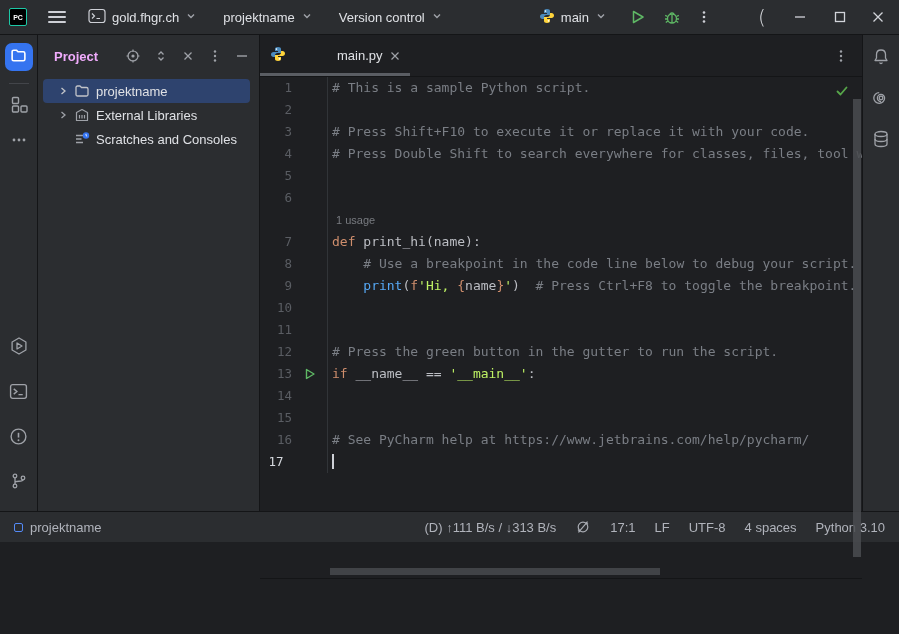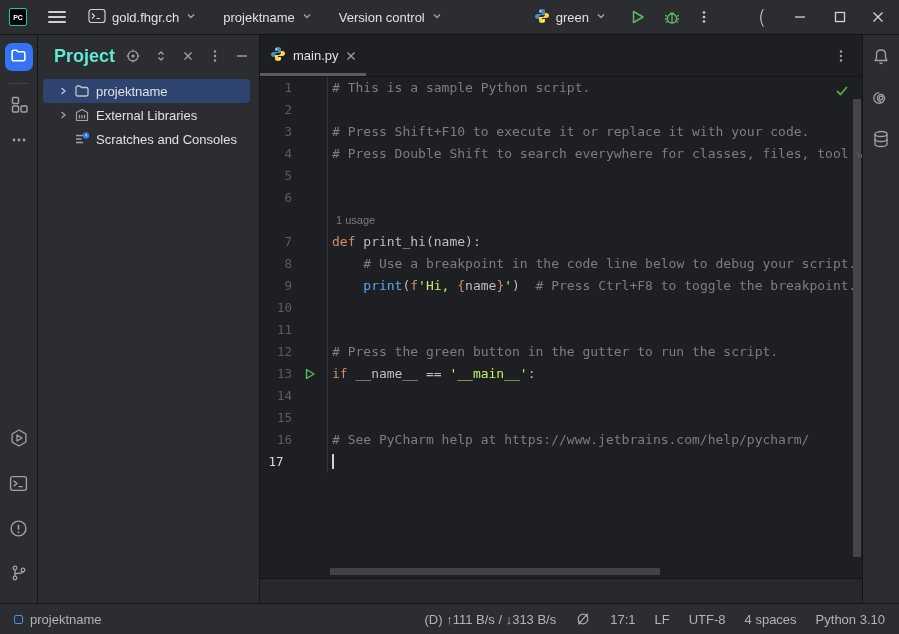--- a/index.html
+++ b/index.html
@@ -1,18 +1,18 @@
 <!DOCTYPE html>
 <html><head>
 <meta charset="utf-8">
 <style>
   * { margin:0; padding:0; box-sizing:border-box; }
   html,body { width:899px; height:634px; overflow:hidden; background:#1E1F22;
     font-family:"Liberation Sans", sans-serif; -webkit-font-smoothing:antialiased; }
-  .window { width:899px; height:634px; display:flex; flex-direction:column; background:#1E1F22; }
+  .window { width:899px; height:542px; display:flex; flex-direction:column; background:#1E1F22; }
 
   
   .titlebar { height:35px; flex:0 0 35px; background:#2B2D30; display:flex; align-items:center;
     border-bottom:1px solid #141517; color:#DFE1E5; font-size:13px; }
   .tb-logo { width:18px; height:18px; margin-left:9px; border:1.5px solid #1DC8A6; background:#000;
     color:#fff; font-size:7px; font-weight:bold; display:flex; align-items:center; justify-content:center; border-radius:2px; }
   .tb-burger { margin-left:21px; width:18px; display:flex; flex-direction:column; gap:3px; cursor:pointer; }
   .tb-burger span { display:block; height:2px; background:#CED0D6; border-radius:1px; }
   .tb-widget { display:flex; align-items:center; gap:6px; cursor:pointer; padding:4px 2px; border-radius:4px; }
   .tb-text { color:#DFE1E5; }
@@ -29,36 +29,36 @@
     border-radius:7px; margin-top:8px; cursor:pointer; }
   .act-btn.active { background:#3574F0; }
   .act-divider { width:20px; height:1px; background:#43454A; margin-top:12px; }
   .act-bottom { margin-top:auto; display:flex; flex-direction:column; align-items:center; gap:17px; margin-bottom:14px; }
   .act-bottom .act-btn { margin-top:0; }
 
   
   .project-panel { width:222px; flex:0 0 222px; background:#2B2D30; border-right:1px solid #141517;
     display:flex; flex-direction:column; }
   .pp-header { height:42px; display:flex; align-items:center; padding:0 10px 0 16px; }
-  .pp-title { font-size:18px; font-weight:bold; color:#5eead4; }
+  .pp-title { font-size:13px; font-weight:bold; color:#f0abfc; }
   .pp-icons { margin-left:auto; display:flex; align-items:center; gap:13px; }
   .pp-icons > span { display:flex; cursor:pointer; }
   .tree { padding-top:2px; }
   .tree-row { height:24px; display:flex; align-items:center; padding-left:14px; margin:0 9px 0 5px;
     border-radius:4px; font-size:13px; color:#DFE1E5; cursor:pointer; white-space:nowrap; }
   .tree-row.selected { background:#2E436E; }
   .tree-chevron { width:12px; display:flex; justify-content:center; }
   .tree-icon { width:16px; margin-left:5px; display:flex; }
   .tree-label { margin-left:6px; }
 
   
   .editor { flex:1; display:flex; flex-direction:column; background:#1E1F22; min-width:0; position:relative; }
   .tabbar { height:42px; flex:0 0 42px; display:flex; align-items:stretch; border-bottom:1px solid #141517; }
   .tab { position:relative; display:flex; align-items:center; padding:0 10px; gap:7px; cursor:pointer; }
-  .tab-label { color:#DFE1E5; font-size:13px; }
+  .tab-label { color:#DFE1E5; font-size:13px;margin-left:44px; }
   .tab-underline { position:absolute; left:0; right:0; bottom:0; height:3px; background:#5A5D63; }
   .tab-close { display:flex; align-items:center; cursor:pointer; }
   .tabbar-kebab { margin-left:auto; display:flex; align-items:center; padding-right:14px; cursor:pointer; }
 
   .code-area { position:relative; height:501px; flex:0 0 501px; overflow:hidden; }
   .code-row { display:flex; height:22px; line-height:22px; white-space:pre;
     font-family:"DejaVu Sans Mono", monospace; font-size:13px; }
   .gutter { flex:0 0 68px; display:flex; border-right:1px solid #313438; }
   .lnum { width:32px; text-align:right; color:#5A5D63; font-size:12.5px; }
   .gutter.active .lnum { color:#D5D8DE;text-align:center; }
@@ -136,21 +136,21 @@
     <div class="tb-right">
       <div class="tb-widget">
         <span>
           <svg width="16" height="16" viewBox="0 0 16 16">
               <path fill="#4B8BBE" d="M8 1C6 1 5 1.8 5 3v2h3v1H3.5C2 6 1 7 1 8.5S2 11 3.5 11H5V9.5C5 8 6 7 7.5 7H11V3c0-1.2-1-2-3-2z"></path>
               <path fill="#FFD43B" d="M8 15c2 0 3-.8 3-2v-2H8v-1h4.5c1.5 0 2.5-1 2.5-2.5S14 5 12.5 5H11v1.5C11 8 10 9 8.5 9H5v4c0 1.2 1 2 3 2z"></path>
               <circle fill="#fff" cx="6.5" cy="3.1" r=".8"></circle>
               <circle fill="#fff" cx="9.5" cy="12.9" r=".8"></circle>
             </svg>
         </span>
-        <span class="tb-text">green</span>
+        <span class="tb-text">main</span>
         <span>
           <svg width="12" height="12" viewBox="0 0 12 12">
               <path d="M3 4.5 L6 7.5 L9 4.5" stroke="#9FA2A8" stroke-width="1.4" fill="none"></path>
             </svg>
         </span>
       </div>
       <span class="win-btn" style="margin-left:14px;">
         <svg width="16" height="16" viewBox="0 0 16 16">
             <path d="M3.5 2.5 L13 8 L3.5 13.5 Z" fill="none" stroke="#5FB865" stroke-width="1.5" stroke-linejoin="round"></path>
           </svg>

